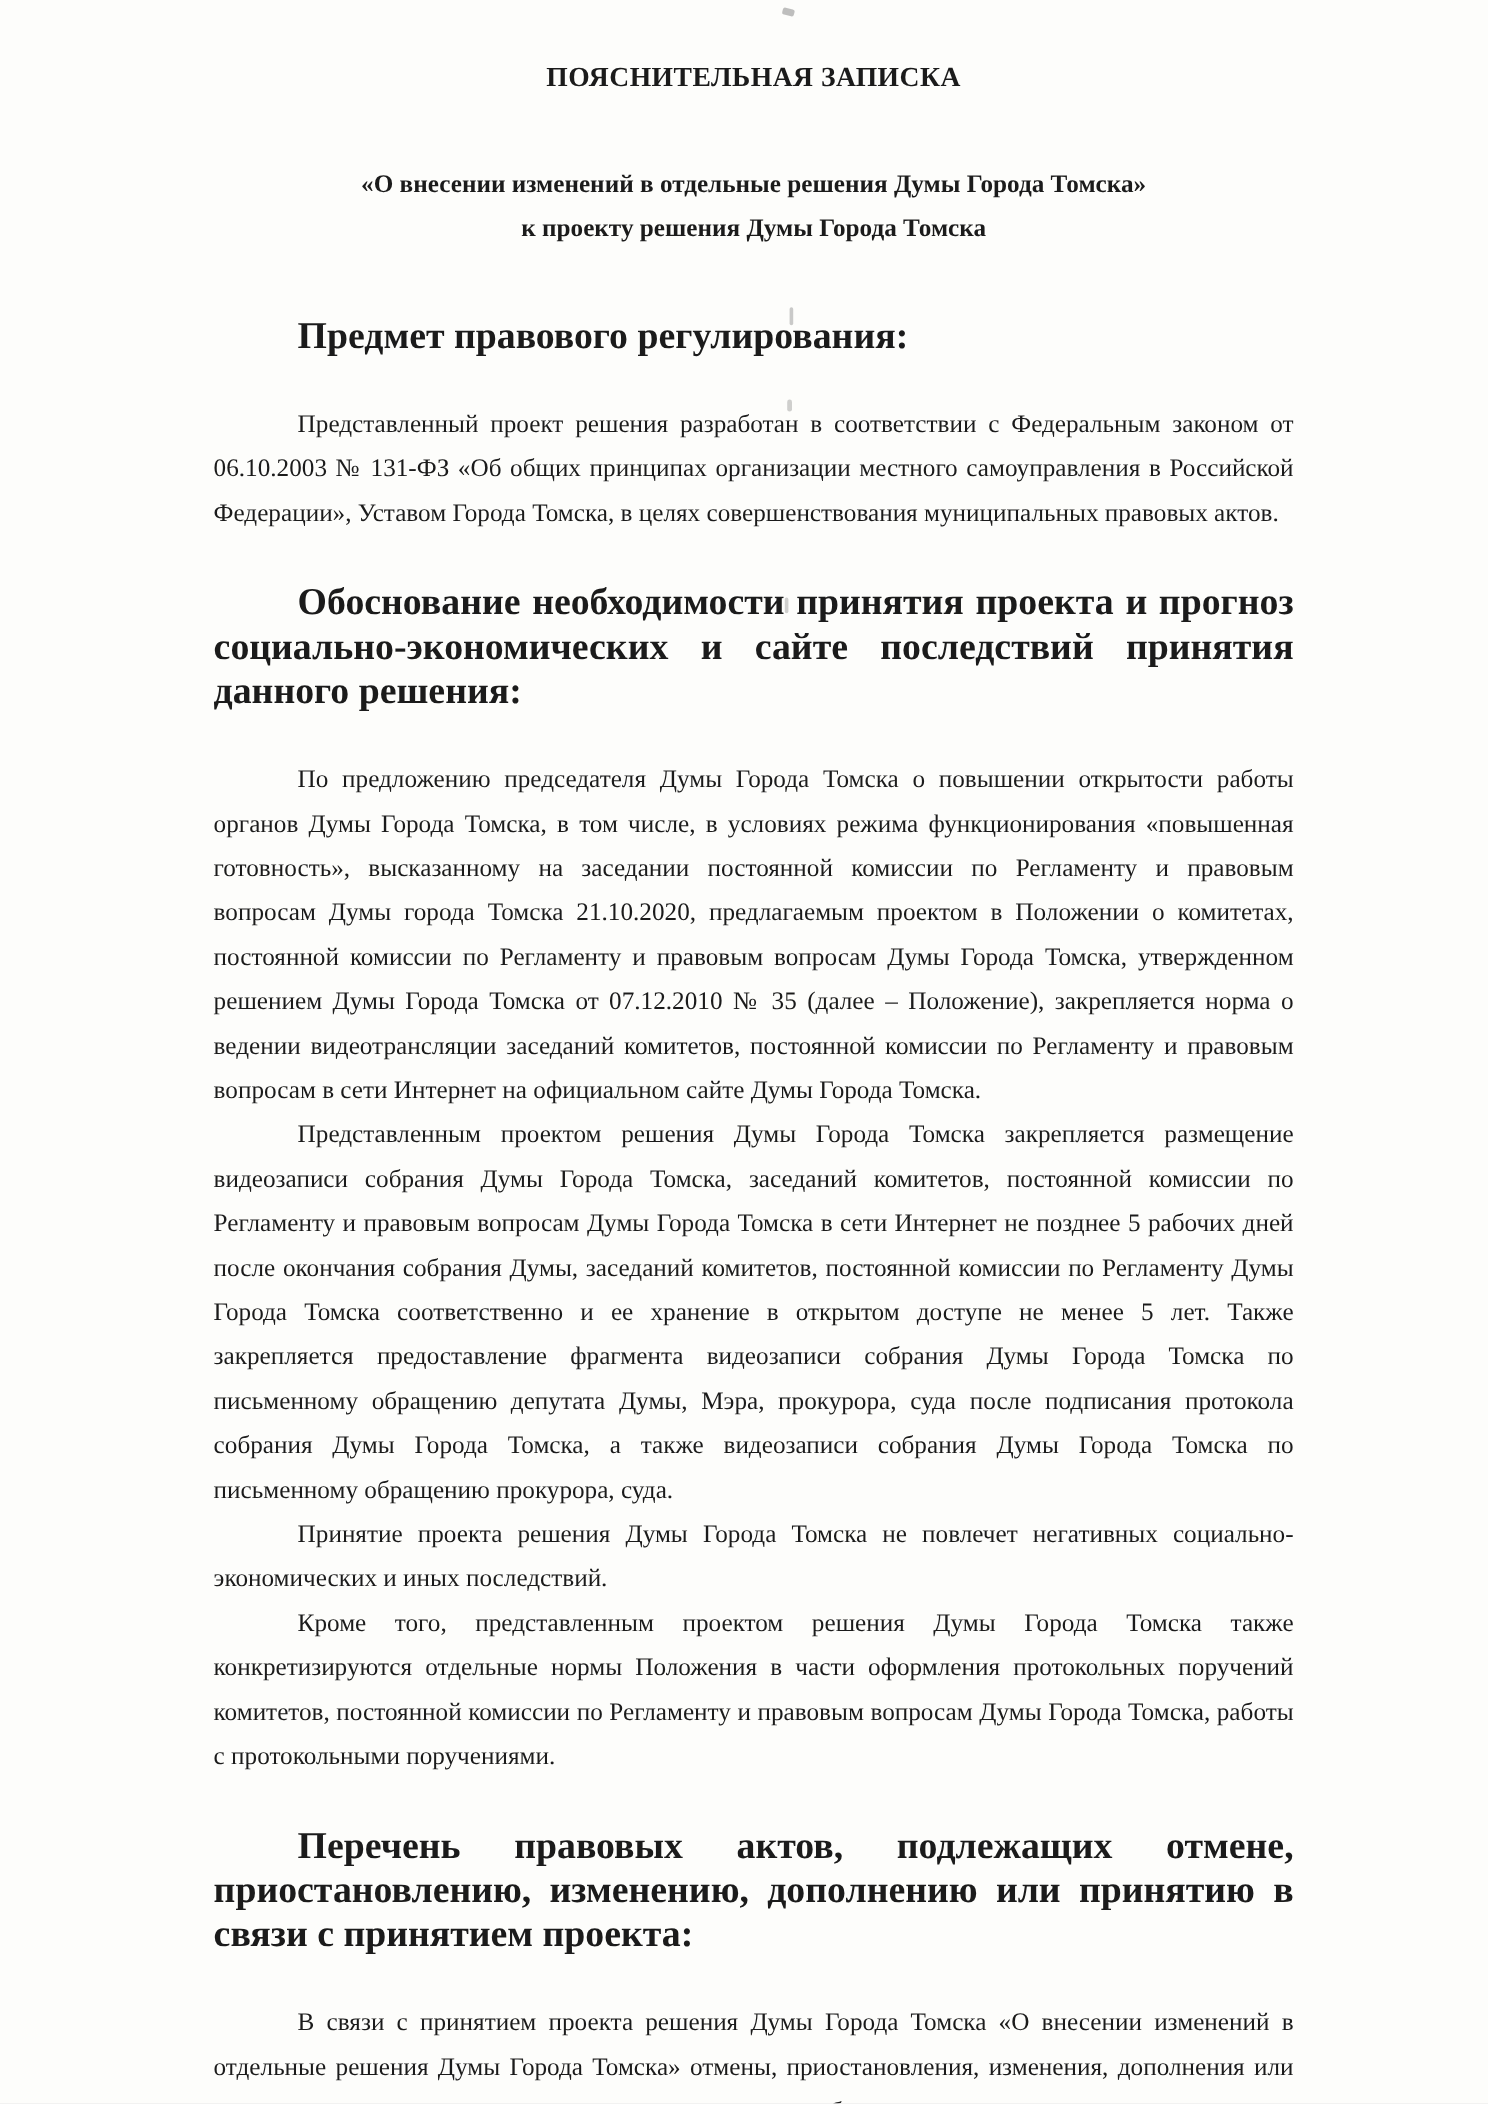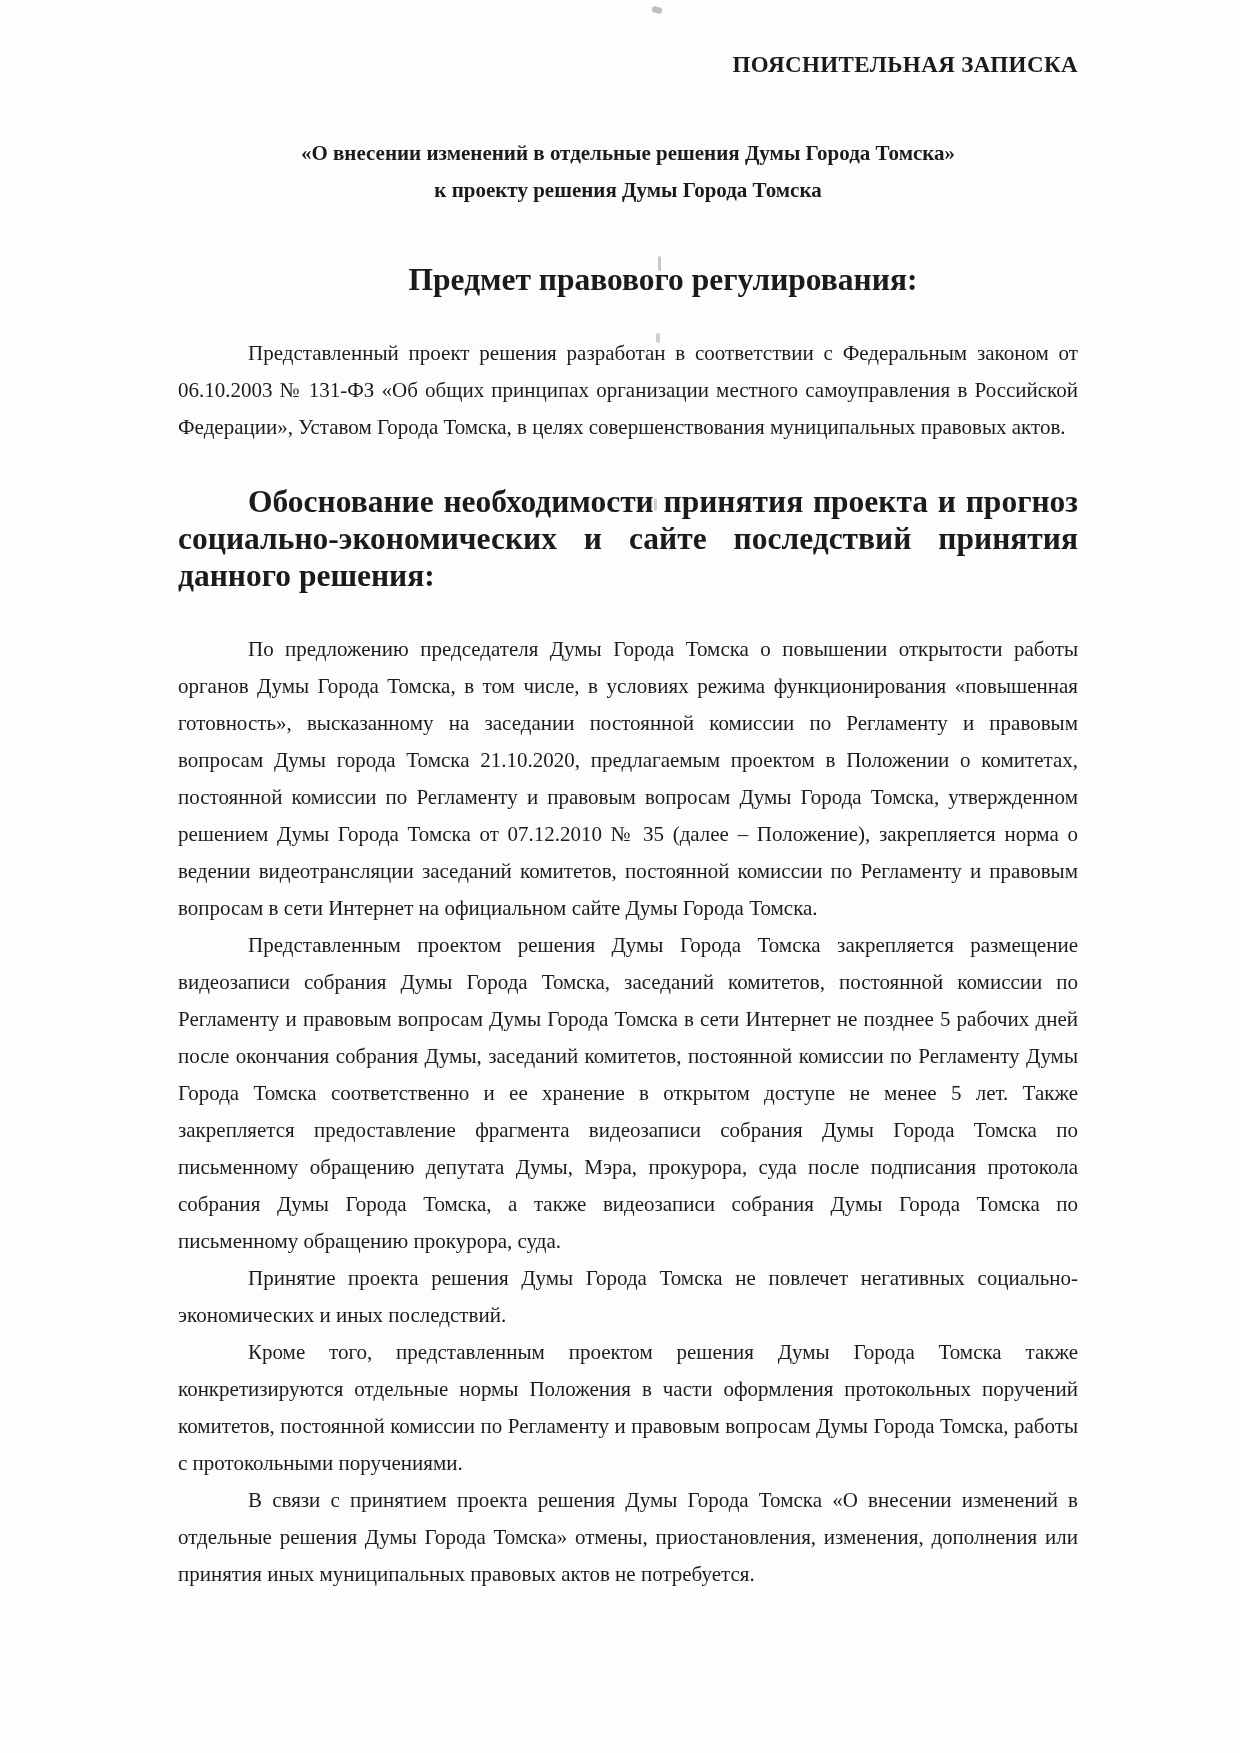--- a/index.html
+++ b/index.html
@@ -19,33 +19,33 @@
     left: 178px;
     top: 46px;
     width: 900px;
     font-size: 21px;
     line-height: 37px;
   }
   .doc-title {
     margin: 0 0 52px 0;
     font-size: 23px;
     font-weight: bold;
-    text-align: right;
+    text-align: center;
     letter-spacing: 0.4px;
   }
   .doc-subtitle {
     margin: 0 0 52px 0;
     font-weight: bold;
     text-align: center;
   }
   .heading {
     margin: 37px 0;
     font-weight: bold;
   }
-  .heading.single { text-indent: 70px; text-align: center; }
+  .heading.single { text-indent: 70px; }
   .heading.justified { text-align: justify; text-indent: 70px; }
   p.body-par {
     margin: 0;
     text-align: justify;
     text-indent: 70px;
   }
   
   .artifact { position: absolute; background: #8a8a8a; border-radius: 2px; }
   .a1 { left: 652px; top: 7px; width: 10px; height: 6px; opacity: .55; transform: rotate(14deg); }
   .a2 { left: 658px; top: 256px; width: 3px; height: 15px; opacity: .45; }
@@ -75,17 +75,18 @@
 
     <p class="body-par">Представленный проект решения разработан в соответствии с Федеральным законом от 06.10.2003 № 131-ФЗ «Об общих принципах организации местного самоуправления в Российской Федерации», Уставом Города Томска, в целях совершенствования муниципальных правовых актов.</p>
 
     <h2 class="heading justified">Обоснование необходимости принятия проекта и прогноз социально-экономических и сайте последствий принятия данного решения:</h2>
 
     <p class="body-par">По предложению председателя Думы Города Томска о повышении открытости работы органов Думы Города Томска, в том числе, в условиях режима функционирования «повышенная готовность», высказанному на заседании постоянной комиссии по Регламенту и правовым вопросам Думы города Томска 21.10.2020,  предлагаемым проектом в Положении о комитетах, постоянной комиссии по Регламенту и правовым вопросам Думы Города Томска, утвержденном решением Думы Города Томска от 07.12.2010 № 35 (далее – Положение), закрепляется норма о ведении видеотрансляции заседаний комитетов, постоянной комиссии по Регламенту и правовым вопросам в сети Интернет на официальном сайте Думы Города Томска.</p>
     <p class="body-par">Представленным проектом решения Думы Города Томска закрепляется размещение видеозаписи собрания Думы Города Томска, заседаний комитетов, постоянной комиссии по Регламенту и правовым вопросам Думы Города Томска в сети Интернет не позднее 5 рабочих дней после окончания собрания Думы, заседаний комитетов, постоянной комиссии по Регламенту Думы Города Томска соответственно и ее хранение в открытом доступе не менее 5 лет. Также закрепляется предоставление фрагмента видеозаписи собрания Думы Города Томска по письменному обращению депутата Думы, Мэра, прокурора, суда после подписания протокола собрания Думы Города Томска, а также видеозаписи собрания Думы Города Томска по письменному обращению прокурора, суда.</p>
     <p class="body-par">Принятие проекта решения Думы Города Томска не повлечет негативных социально-экономических и иных последствий.</p>
     <p class="body-par">Кроме того, представленным проектом решения Думы Города Томска также конкретизируются отдельные нормы Положения в части оформления протокольных поручений комитетов, постоянной комиссии по Регламенту и правовым вопросам Думы Города Томска, работы с протокольными поручениями.</p>
 
+    <h2 class="heading justified">Перечень правовых актов, подлежащих отмене, приостановлению, изменению, дополнению или принятию в связи с принятием проекта:</h2>
 
     <p class="body-par">В связи с принятием проекта решения Думы Города Томска «О внесении изменений в отдельные решения Думы Города Томска» отмены, приостановления, изменения, дополнения или принятия иных муниципальных правовых актов не потребуется.</p>
 
   </div>
 </div>
 
 </body></html>

